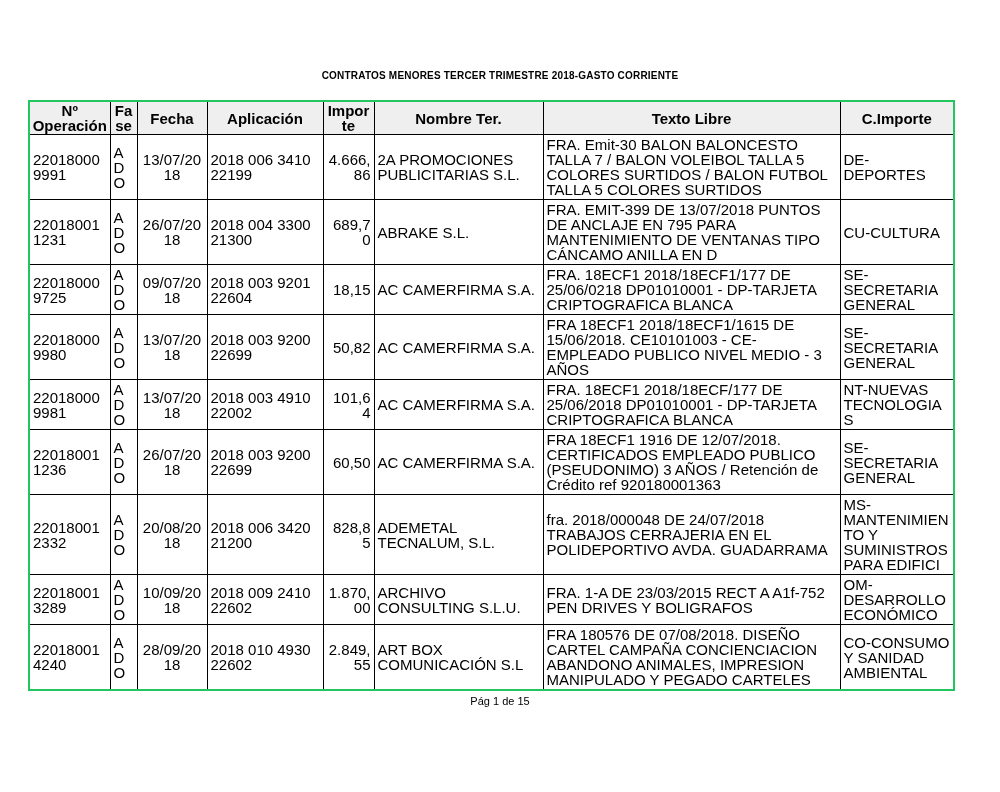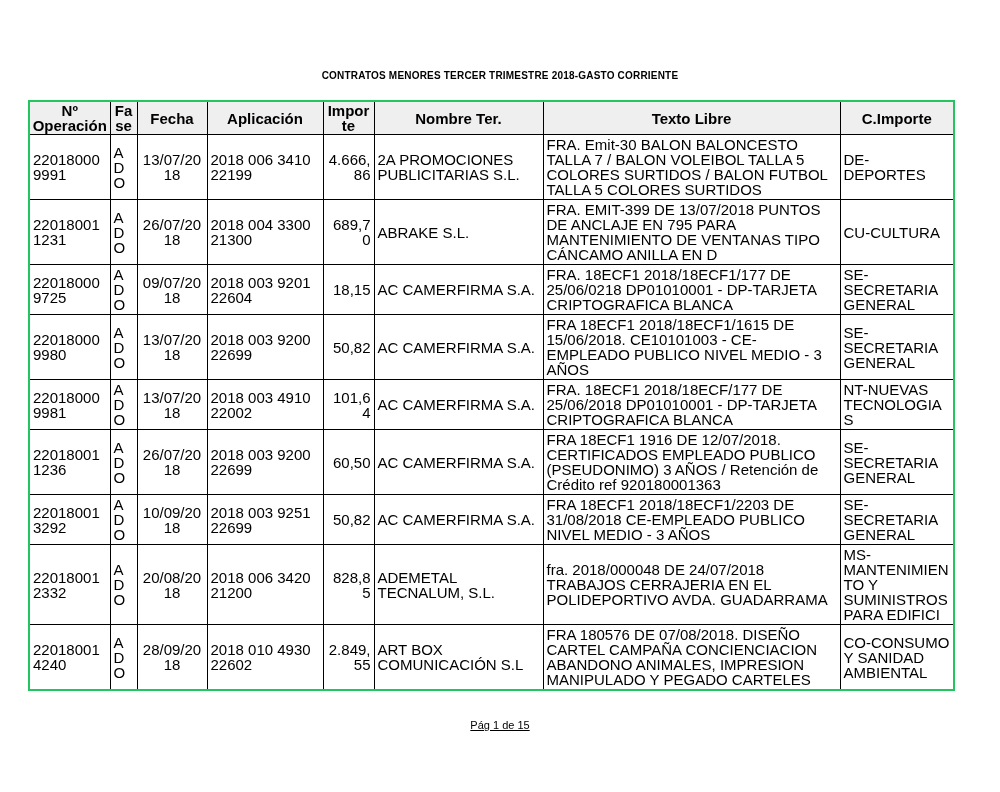--- a/index.html
+++ b/index.html
@@ -39,24 +39,23 @@
     padding:1px 2px;
     height:14px;
   }
   td.al{text-align:left;}
   td.ac{text-align:center;}
   td.ar{text-align:right;}
   tbody tr:nth-child(12){height:60px;}
   tbody tr:nth-child(1){height:44px;}
   tbody tr:nth-child(2){height:48px;}
   .page-footer{
-    margin-top:28px;
+    margin-top:4px;
     text-align:center;
     font-size:11px;
-    text-decoration:underline;
   }
 </style>
 </head>
 <body>
 
 <div class="page-title">CONTRATOS MENORES TERCER TRIMESTRE 2018-GASTO CORRIENTE</div>
 
 <table class="contracts">
   <colgroup>
     <col style="width:81px">
@@ -135,38 +134,38 @@
         <td class="al">220180011236</td>
         <td class="al">ADO</td>
         <td class="ac">26/07/2018</td>
         <td class="al">2018 003 9200 22699</td>
         <td class="ar">60,50</td>
         <td class="al">AC CAMERFIRMA S.A.</td>
         <td class="al">FRA 18ECF1 1916 DE 12/07/2018. CERTIFICADOS EMPLEADO PUBLICO (PSEUDONIMO) 3 AÑOS / Retención de Crédito ref 920180001363</td>
         <td class="al">SE-SECRETARIA GENERAL</td>
       </tr>
       <tr>
-        <td class="al">220180013292</td>
-        <td class="al">ADO</td>
-        <td class="ac">10/09/2018</td>
-        <td class="al">2018 003 9251 22699</td>
-        <td class="ar">50,82</td>
-        <td class="al">AC CAMERFIRMA S.A.</td>
-        <td class="al">FRA 18ECF1 2018/18ECF1/2203 DE 31/08/2018 CE-EMPLEADO PUBLICO NIVEL MEDIO - 3 AÑOS</td>
-        <td class="al">SE-SECRETARIA GENERAL</td>
-      </tr>
-      <tr>
         <td class="al">220180012332</td>
         <td class="al">ADO</td>
         <td class="ac">20/08/2018</td>
         <td class="al">2018 006 3420 21200</td>
         <td class="ar">828,85</td>
         <td class="al">ADEMETAL TECNALUM, S.L.</td>
         <td class="al">fra. 2018/000048 DE 24/07/2018 TRABAJOS CERRAJERIA EN EL POLIDEPORTIVO AVDA. GUADARRAMA</td>
         <td class="al">MS-MANTENIMIENTO Y SUMINISTROS PARA EDIFICI</td>
+      </tr>
+      <tr>
+        <td class="al">220180013289</td>
+        <td class="al">ADO</td>
+        <td class="ac">10/09/2018</td>
+        <td class="al">2018 009 2410 22602</td>
+        <td class="ar">1.870,00</td>
+        <td class="al">ARCHIVO CONSULTING S.L.U.</td>
+        <td class="al">FRA. 1-A DE 23/03/2015 RECT A A1f-752 PEN DRIVES Y BOLIGRAFOS</td>
+        <td class="al">OM-DESARROLLO ECONÓMICO</td>
       </tr>
       <tr>
         <td class="al">220180014240</td>
         <td class="al">ADO</td>
         <td class="ac">28/09/2018</td>
         <td class="al">2018 010 4930 22602</td>
         <td class="ar">2.849,55</td>
         <td class="al">ART BOX COMUNICACIÓN S.L</td>
         <td class="al">FRA 180576 DE 07/08/2018. DISEÑO CARTEL CAMPAÑA CONCIENCIACION ABANDONO ANIMALES, IMPRESION MANIPULADO Y PEGADO CARTELES</td>
         <td class="al">CO-CONSUMO Y SANIDAD AMBIENTAL</td>

